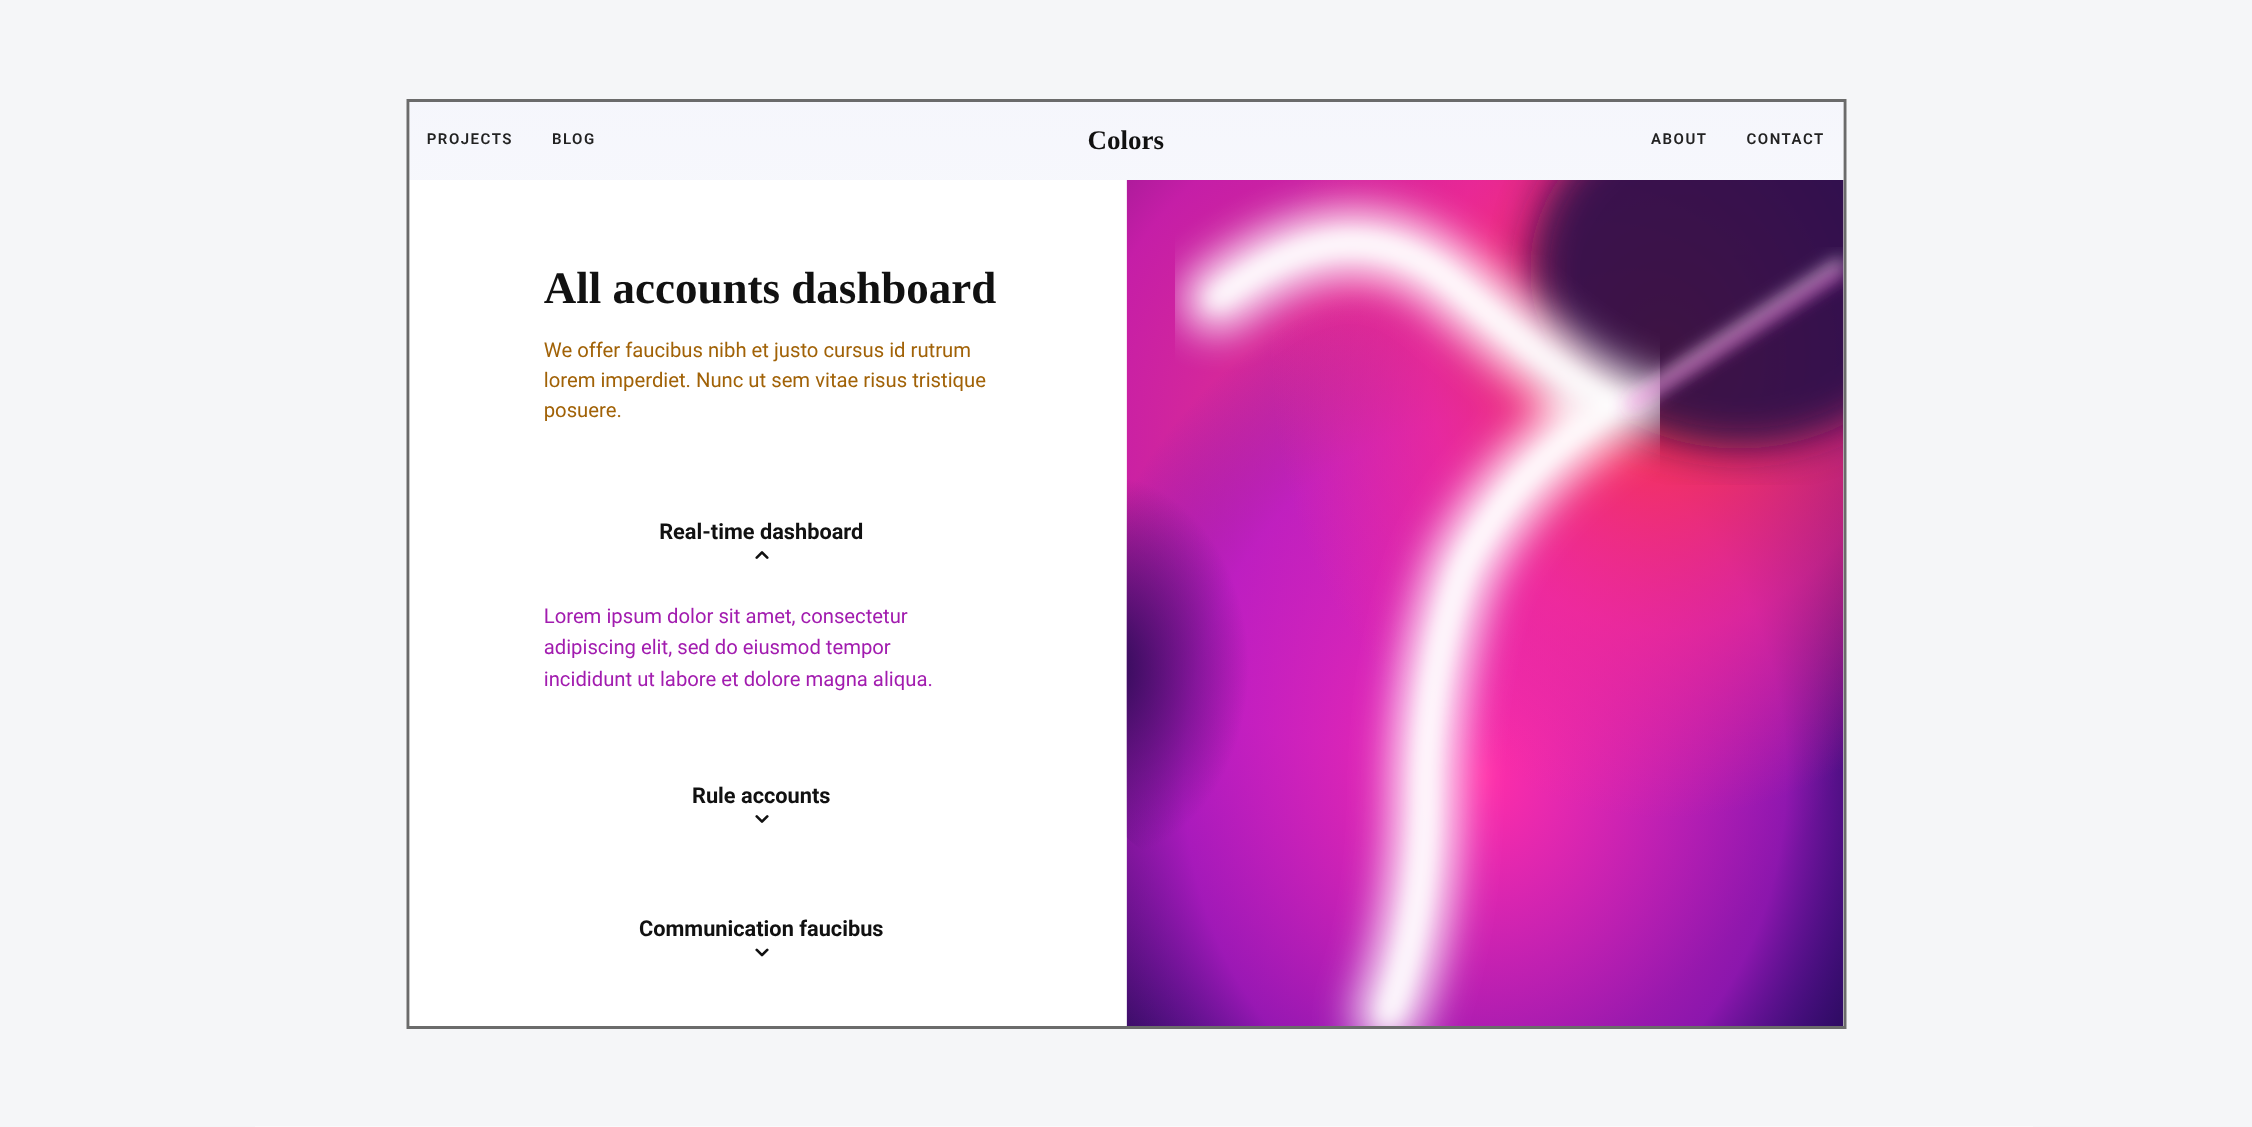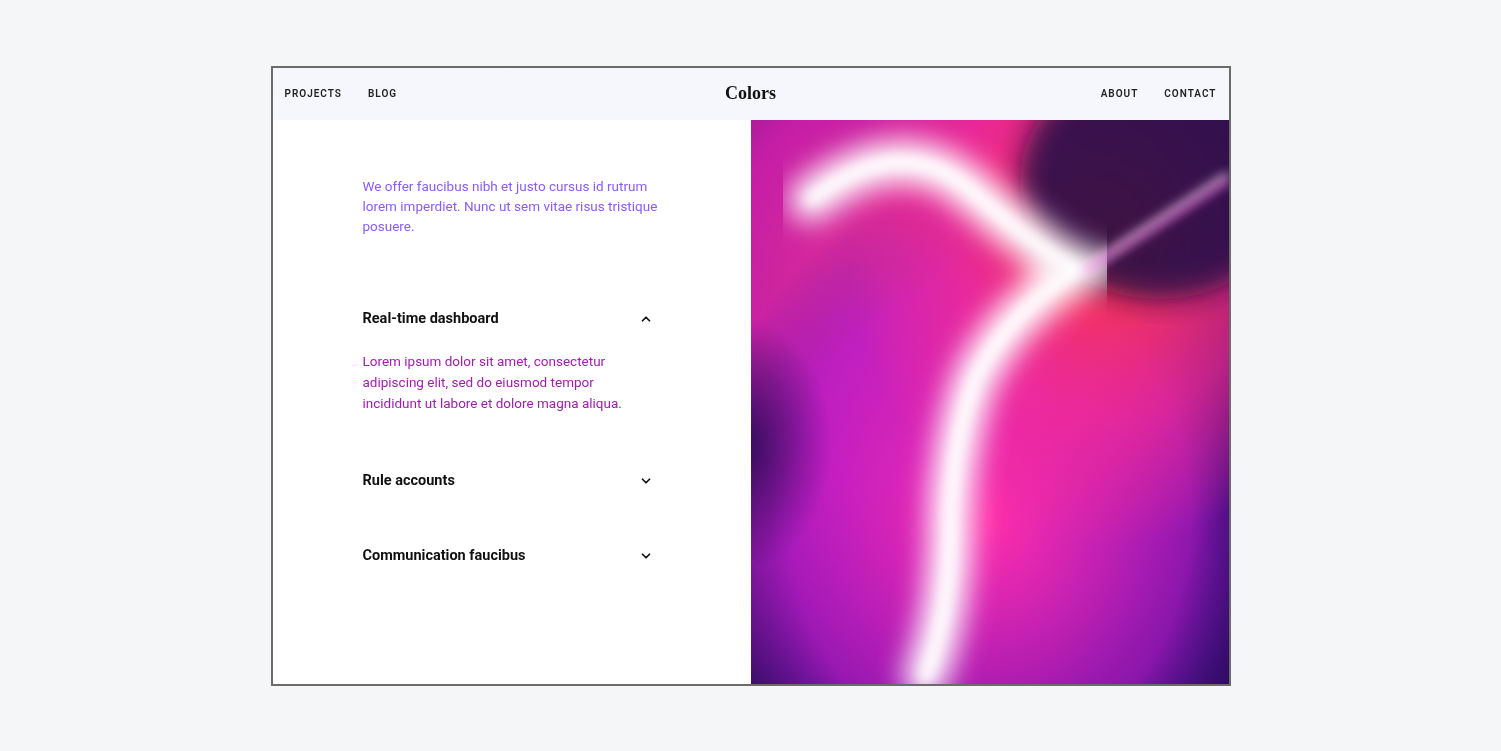--- a/index.html
+++ b/index.html
@@ -72,37 +72,38 @@
   .page-title {
     font-family: Georgia, "Times New Roman", serif;
     font-weight: 700;
     font-size: 30px;
     color: #111;
     margin-bottom: 14px;
   }
   .page-desc {
     font-size: 13.5px;
     line-height: 1.5;
-    color: #8b5cf6;
+    color: #a16207;
     max-width: 300px;
-    margin-bottom: 56px;
+    margin-bottom: 44px;
   }
   .accordion {
     display: flex;
     flex-direction: column;
   }
   .acc-item {
     padding: 18px 0;
   }
   .acc-header {
     display: flex;
     align-items: center;
     justify-content: space-between;
     cursor: pointer;
     width: 290px;
+    flex-direction: column;
   }
   .acc-title {
     font-size: 14.5px;
     font-weight: 700;
     color: #111;
   }
   .chev {
     width: 14px;
     height: 14px;
     display: flex;
@@ -132,20 +133,21 @@
     <div class="logo">Colors</div>
     <div class="nav-group">
       <span class="nav-link">ABOUT</span>
       <span class="nav-link">CONTACT</span>
     </div>
   </div>
 
   <div class="split">
 
     <div class="left">
+      <h1 class="page-title">All accounts dashboard</h1>
       <p class="page-desc">We offer faucibus nibh et justo cursus id rutrum lorem imperdiet. Nunc ut sem vitae risus tristique posuere.</p>
 
       <div class="accordion">
 
         <div class="acc-item">
           <div class="acc-header">
             <span class="acc-title">Real-time dashboard</span>
             <span class="chev">
               <svg viewBox="0 0 24 24" width="14" height="14" fill="none" stroke="currentColor" stroke-width="3" stroke-linecap="round" stroke-linejoin="round">
                   <polyline points="6 15 12 9 18 15"></polyline>

